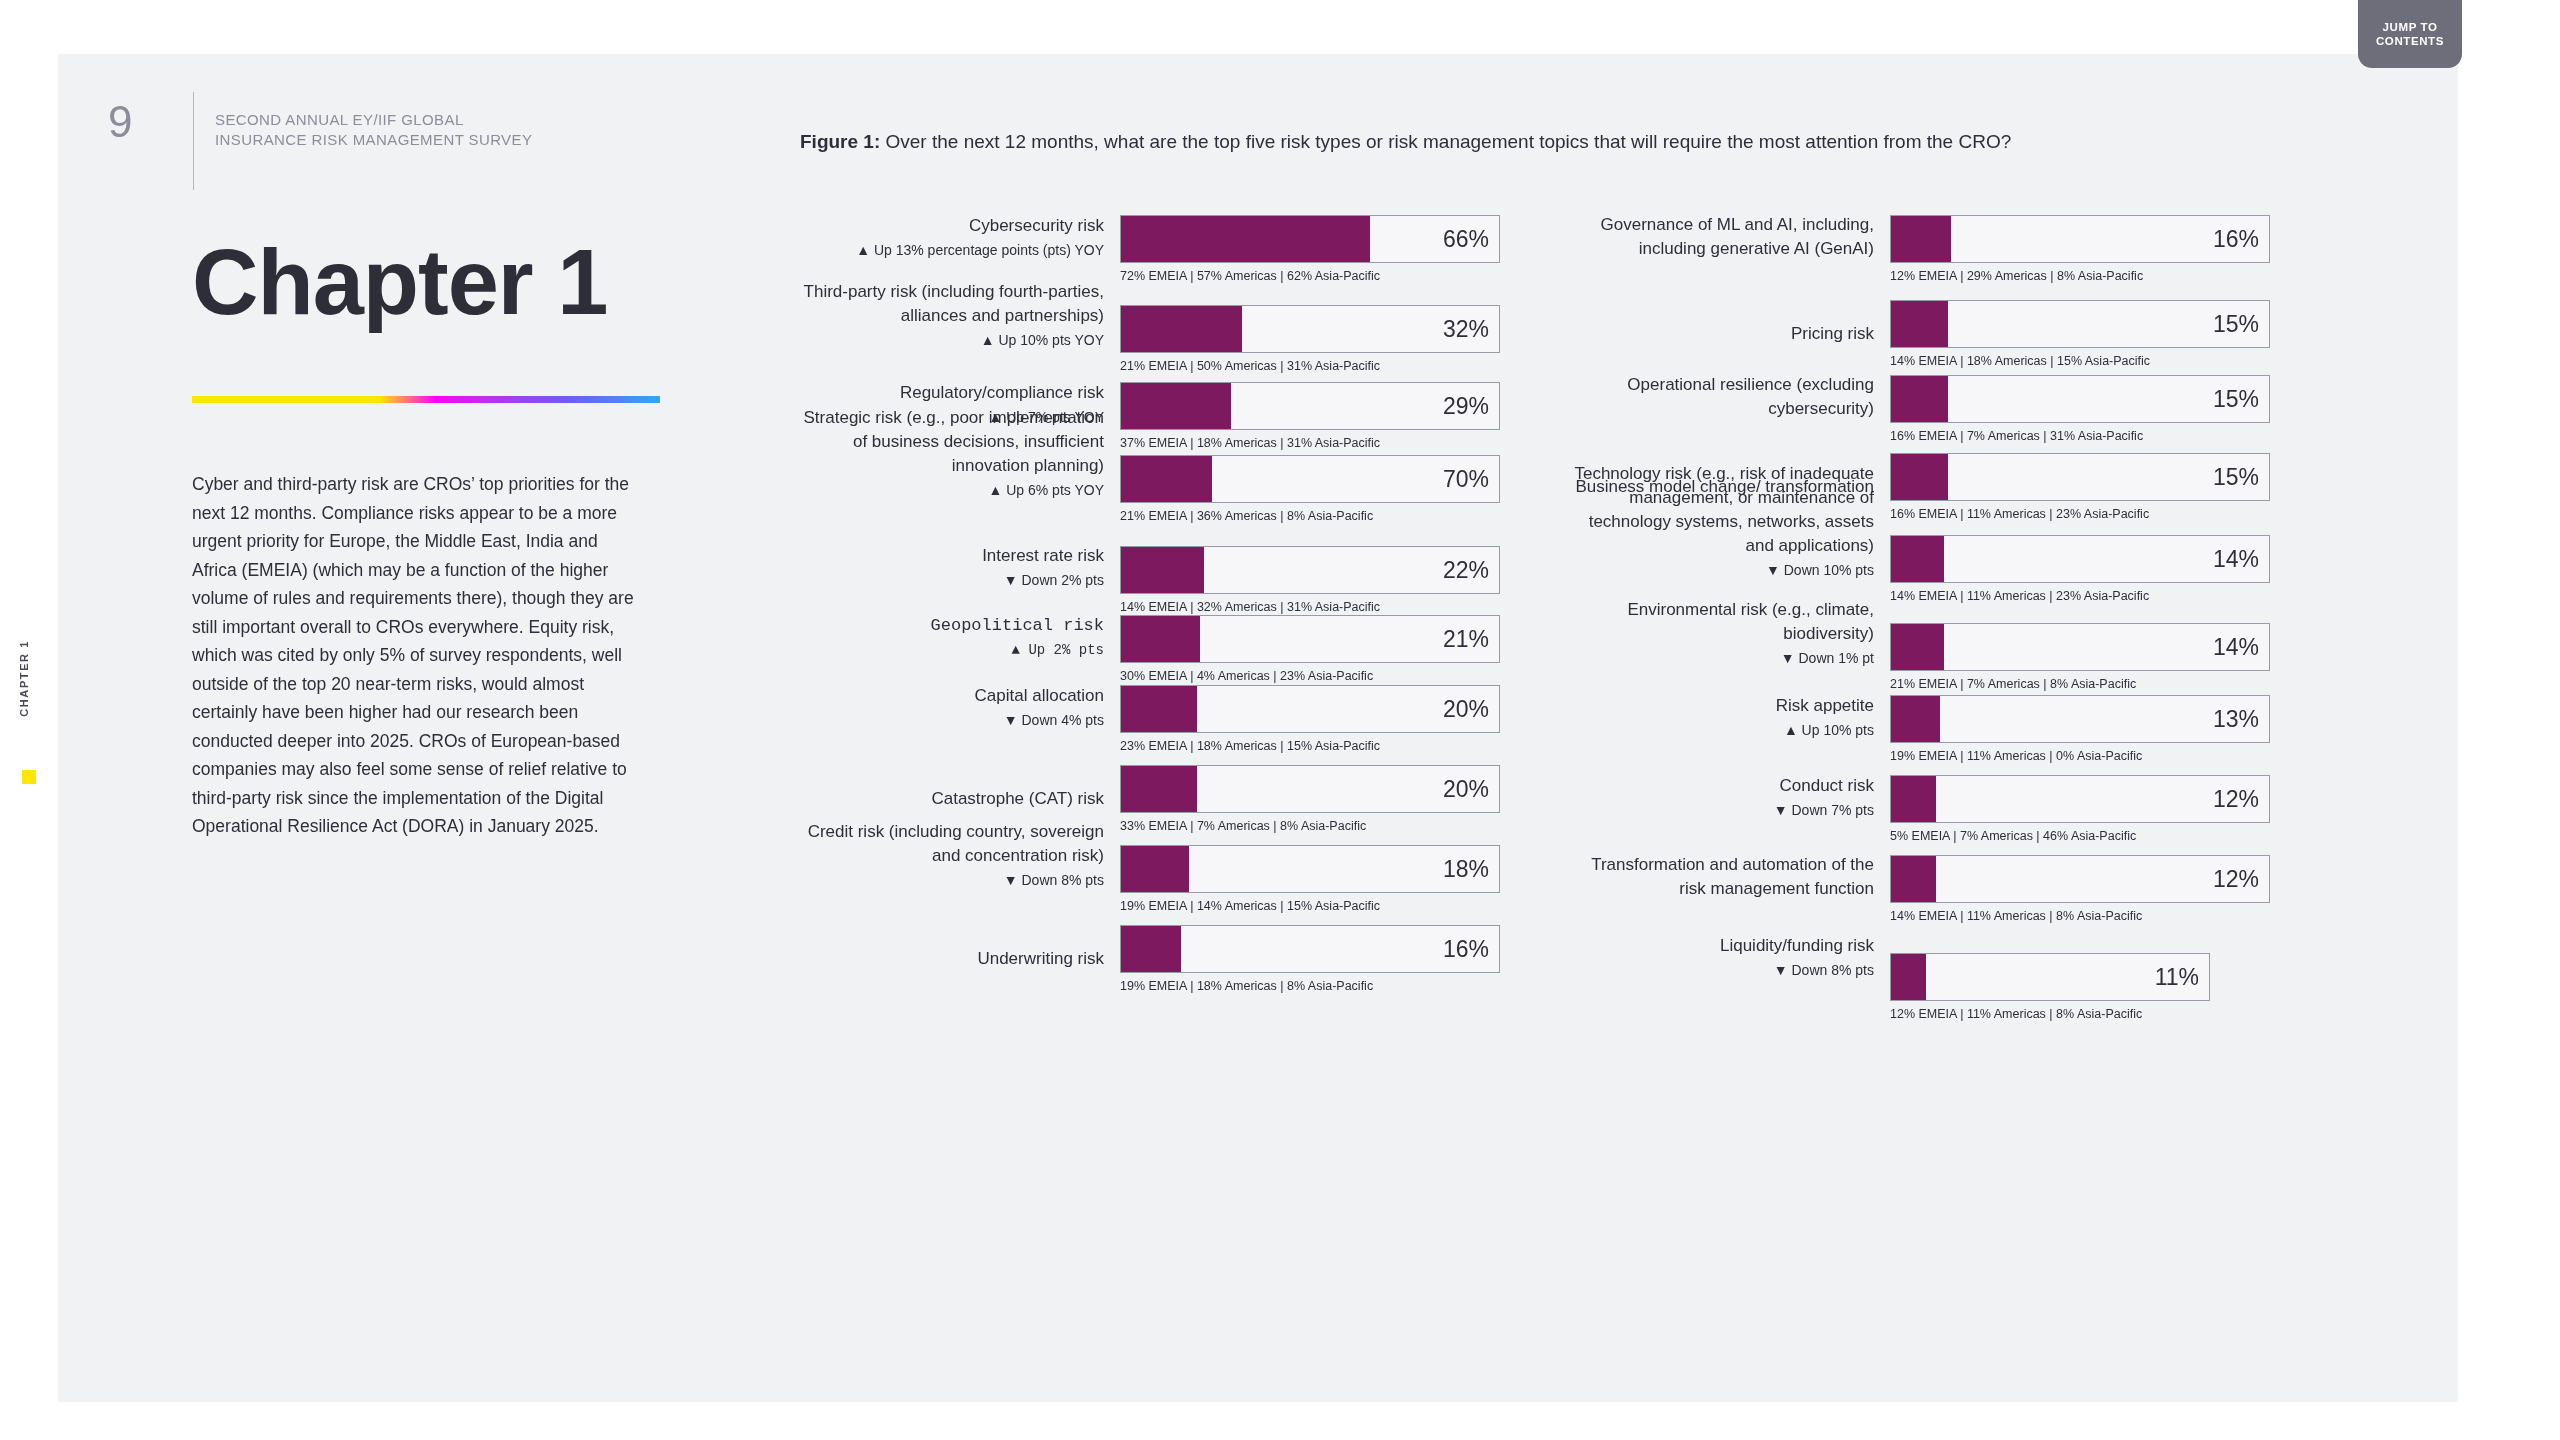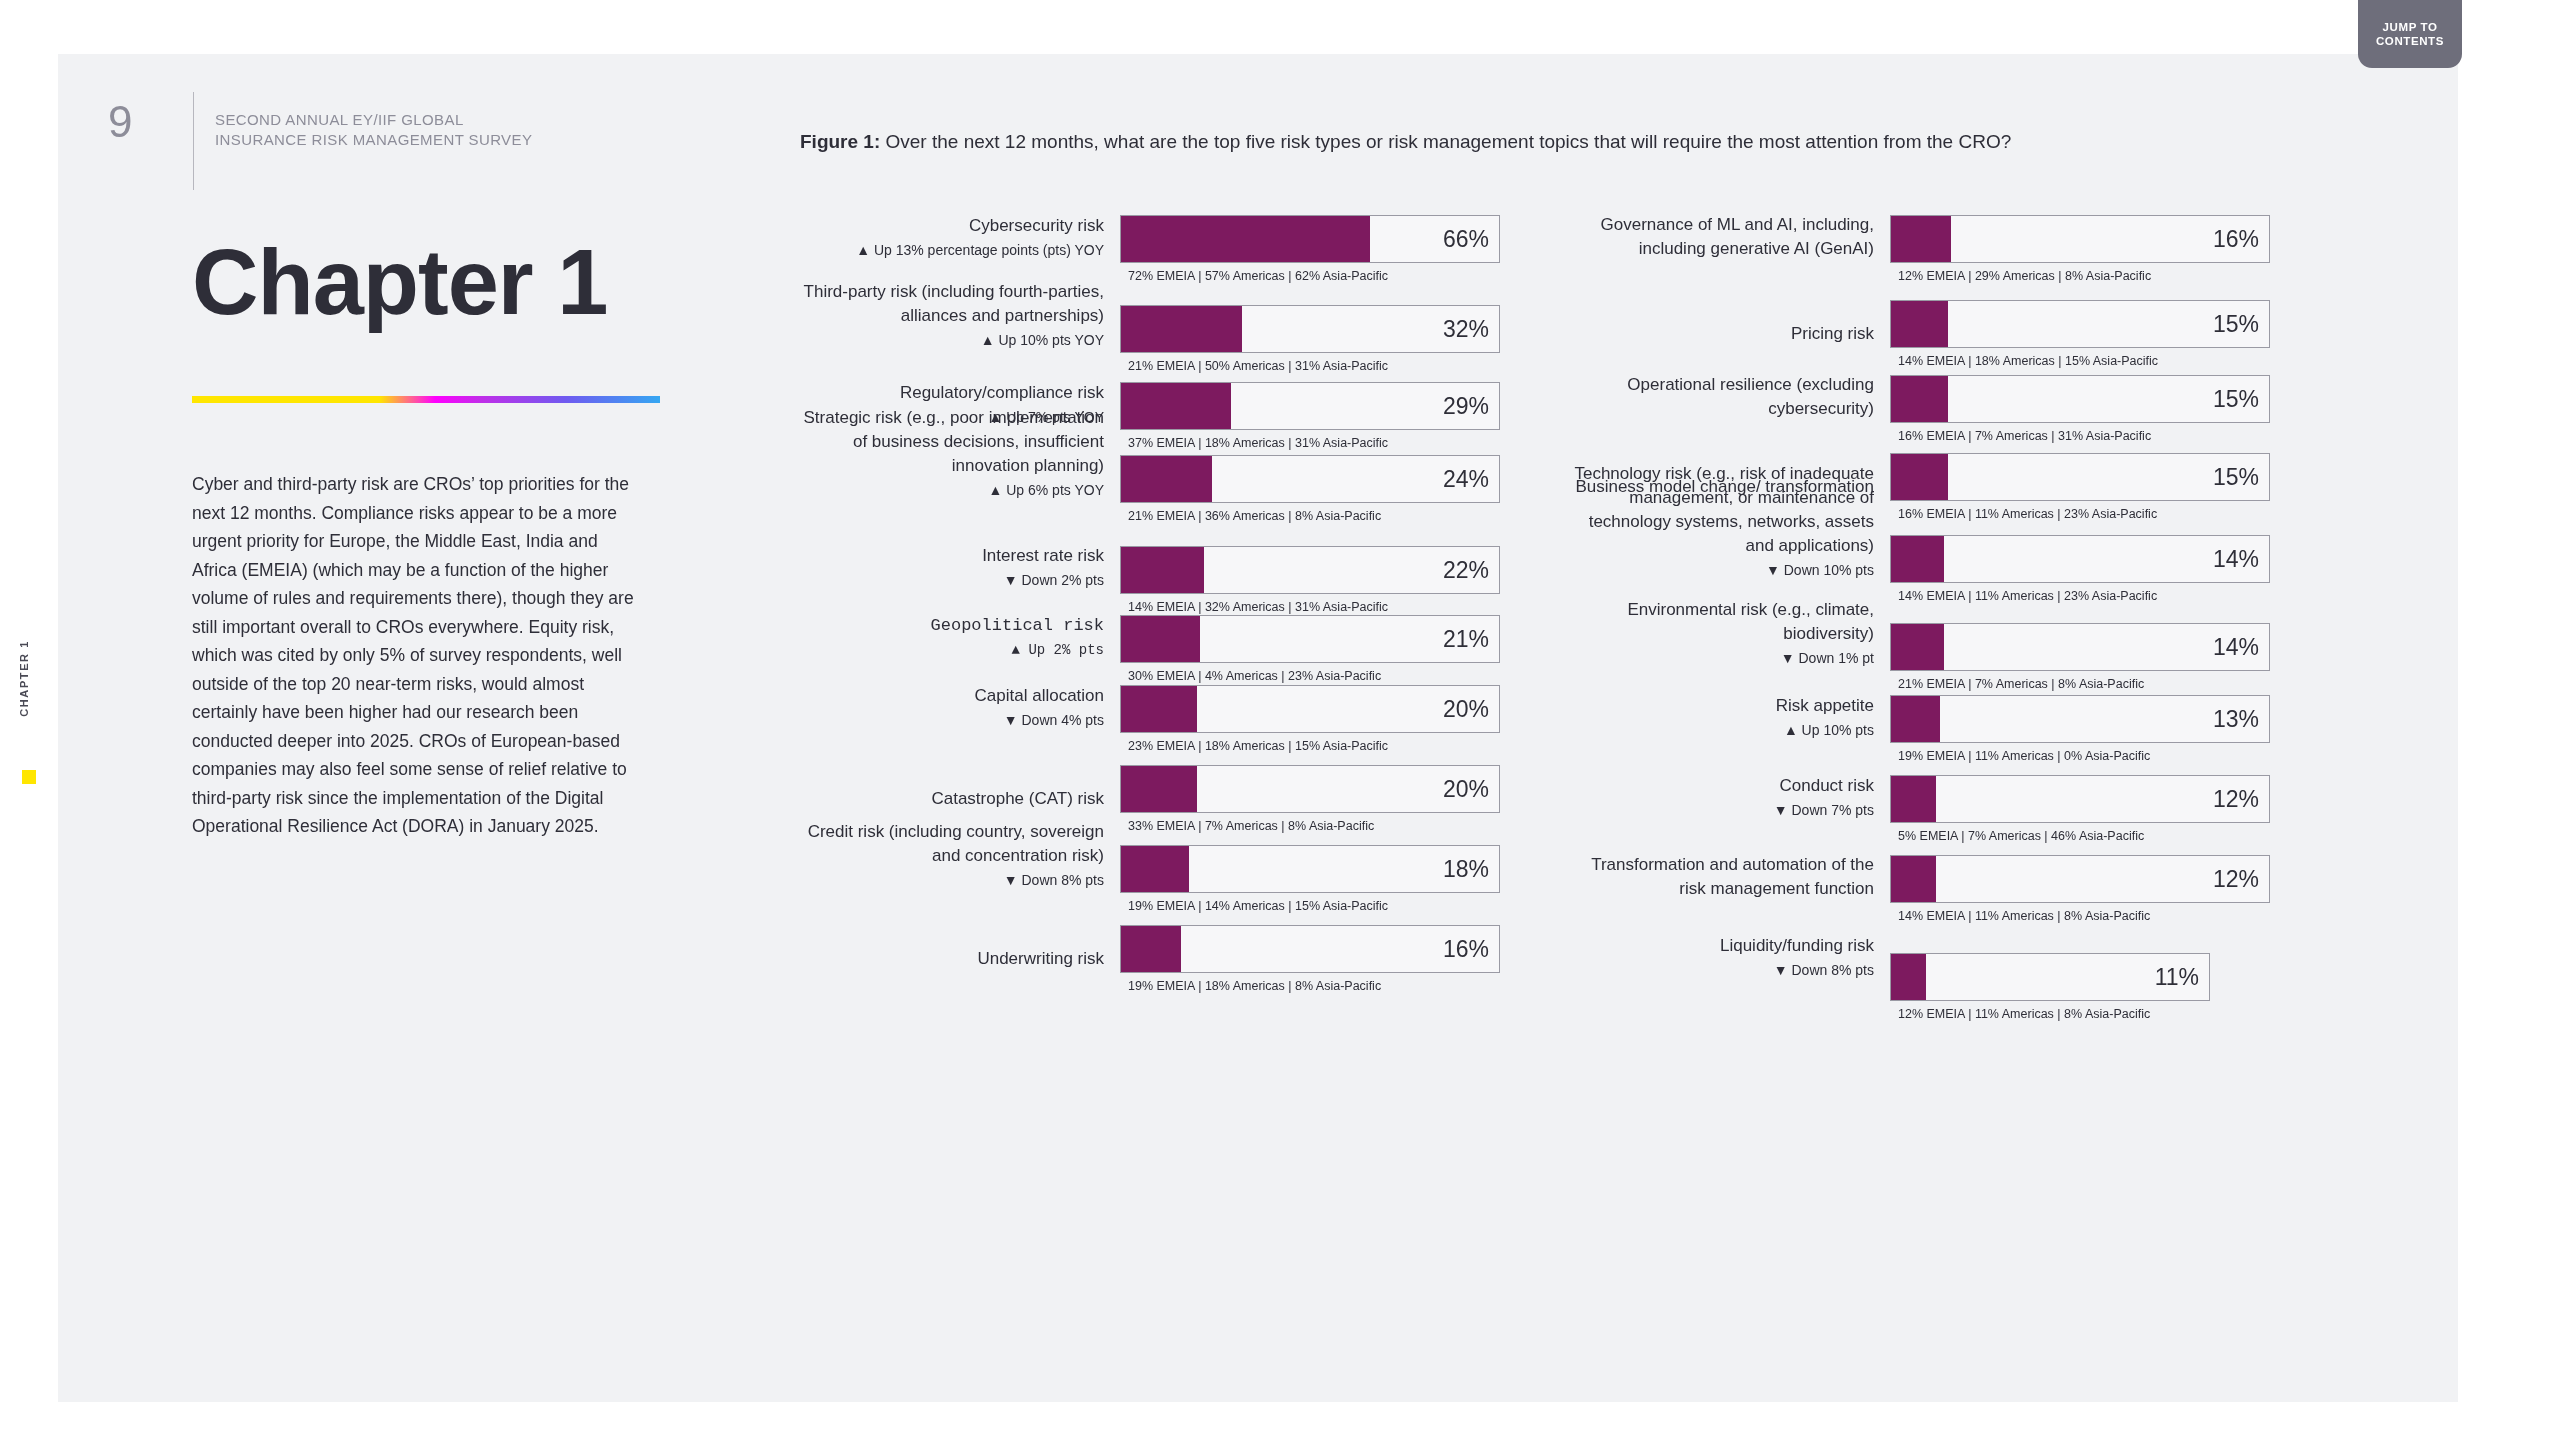--- a/index.html
+++ b/index.html
@@ -167,21 +167,20 @@
     transform: translateY(-50%);
     font-size: 23px;
     color: #2e2e38;
   }
   .region-note {
     margin-top: 5px;
     font-size: 12.5px;
     line-height: 16px;
     color: #2e2e38;
     white-space: nowrap;
-    margin-left: 8px;
   }
   .footnote {
     position: absolute;
     left: 800px; top: 1340px;
     width: 1470px;
     text-align: center;
     font-size: 15px;
     color: #2e2e38;
   }
 </style>
@@ -246,21 +245,21 @@
               <div class="bar-value">29%</div>
             </div>
             <div class="region-note">37% EMEIA | 18% Americas | 31% Asia-Pacific</div>
           </div>
         </div>
         <div class="row" style="top: 0px; left: 0px; width: 100%;">
           <div class="row-label" style="width: 304px; inset: 201px auto auto 0px; position: absolute;"><span>Strategic risk (e.g., poor implementation of business decisions, insufficient innovation planning)</span><span class="yoy">▲ Up 6% pts YOY</span></div>
           <div class="bar-wrap" style="left: 320px; width: 380px; top: 250px;">
             <div class="bar-track">
               <div class="bar-fill" style="width: 24%; background: rgb(125, 26, 95);"></div>
-              <div class="bar-value">24%</div>
+              <div class="bar-value">70%</div>
             </div>
             <div class="region-note">21% EMEIA | 36% Americas | 8% Asia-Pacific</div>
           </div>
         </div>
         <div class="row" style="top: 0px; left: 0px; width: 100%;">
           <div class="row-label" style="width: 304px; inset: 339px auto auto 0px; position: absolute;"><span>Interest rate risk</span><span class="yoy">▼ Down 2% pts</span></div>
           <div class="bar-wrap" style="left: 320px; width: 380px; top: 341px;">
             <div class="bar-track">
               <div class="bar-fill" style="width: 22%; background: rgb(125, 26, 95);"></div>
               <div class="bar-value">22%</div>

